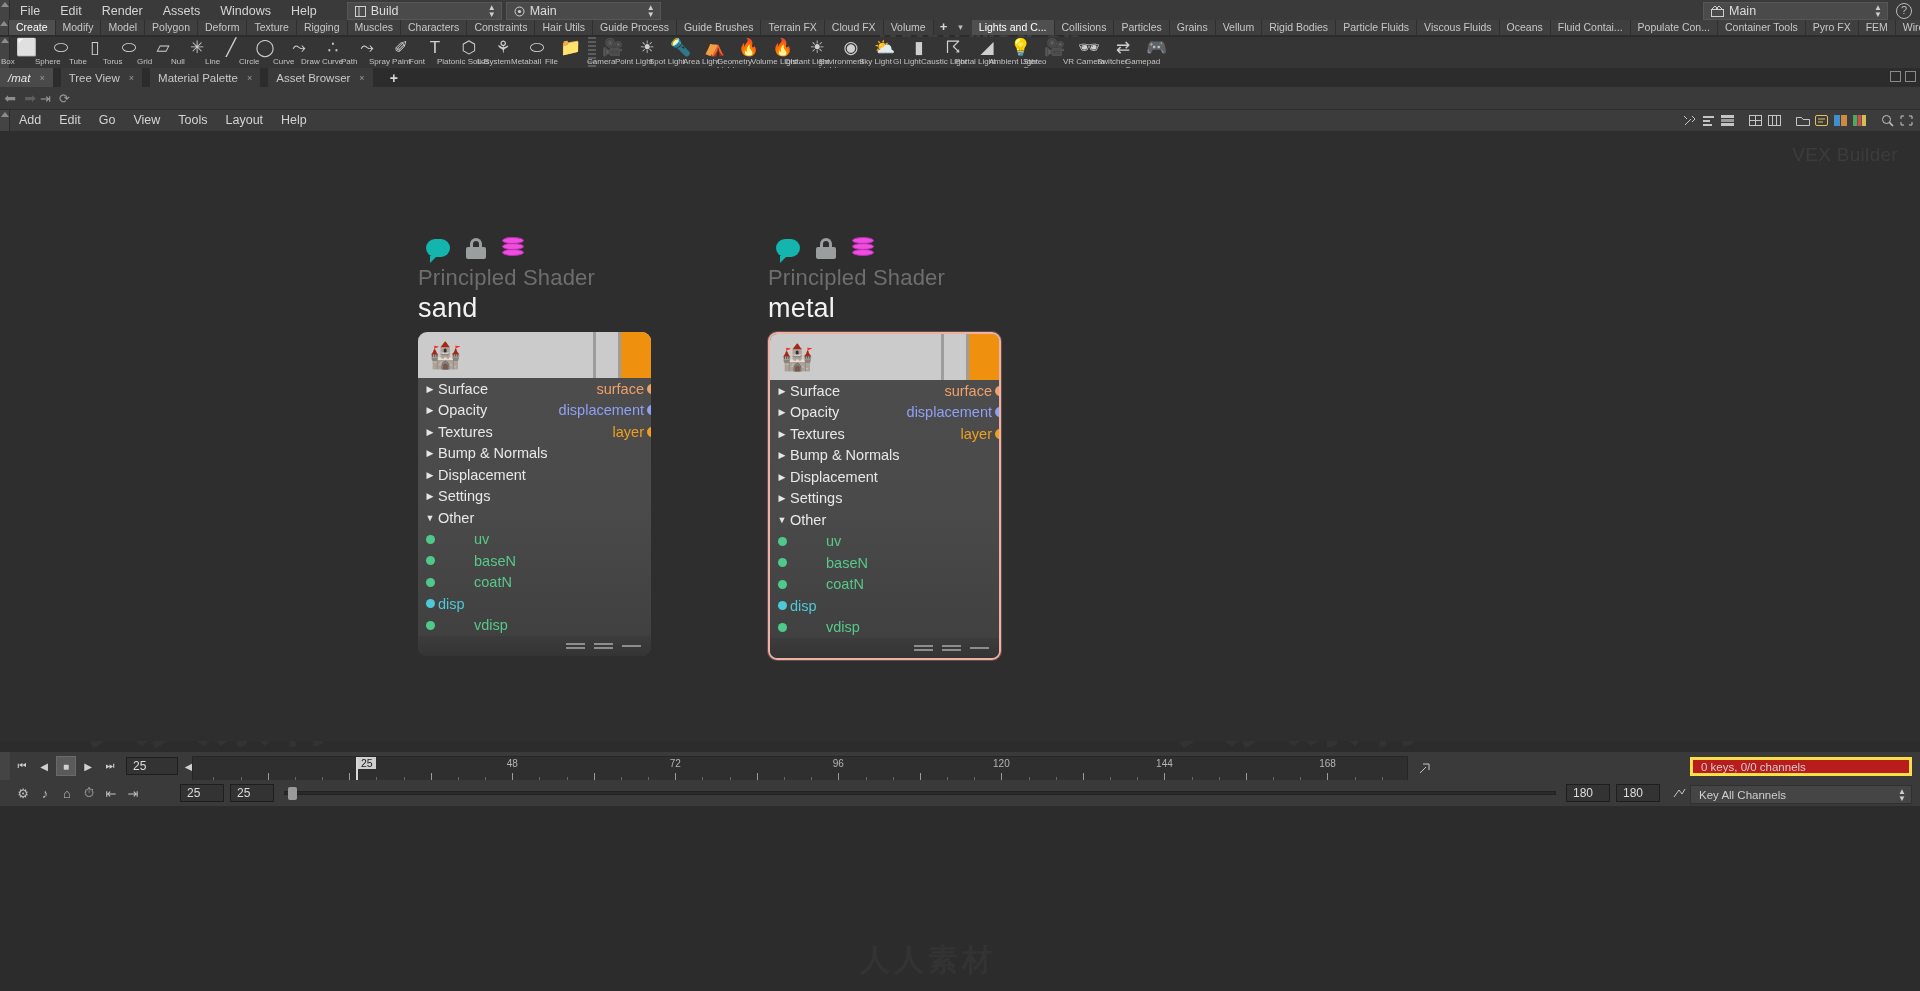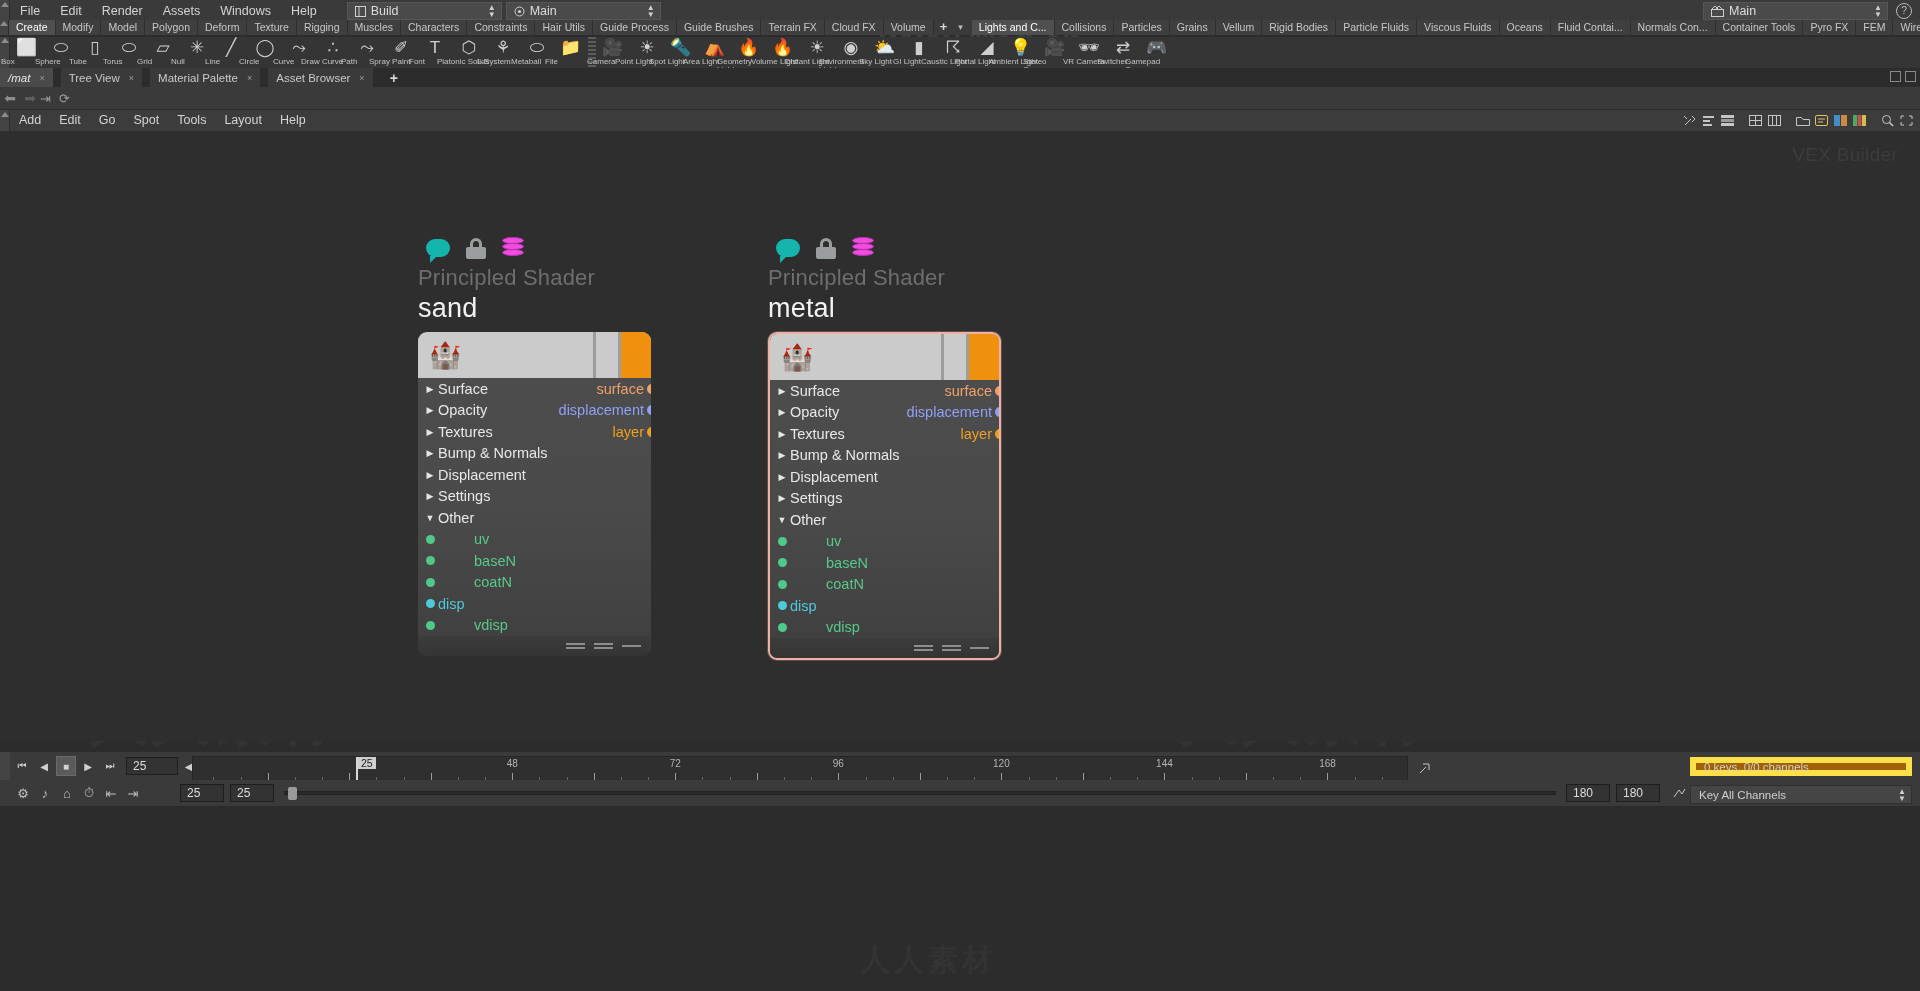--- a/index.html
+++ b/index.html
@@ -167,21 +167,21 @@
   .phlabel { position:absolute; top:0; background:#cfcfcf; color:#222; font-size:10.5px;
              padding:0 3px; line-height:12px; }
 
   .statusbar { position:absolute; left:0; top:780px; width:1920px; height:26px; background:#3a3a3a;
                display:flex; align-items:center; }
   .sb-icon { width:22px; height:22px; display:flex; align-items:center; justify-content:center;
              color:#bdbdbd; font-size:13px; cursor:default; }
   .slider-track { flex:1; height:4px; background:#2a2a2a; border:1px solid #222; margin:0 10px; position:relative; }
   .slider-knob { position:absolute; top:-5px; width:9px; height:13px; background:#9a9a9a; border-radius:2px; }
   .rightpanel { position:absolute; right:0; top:752px; width:230px; height:52px; }
-  .keys-box { height:19px; background:#a16207; border:6px solid #fde047; color:#cfcfcf;
+  .keys-box { height:19px; background:#b91c1c; border:3px solid #fde047; color:#cfcfcf;
               font-size:11.5px; display:flex; align-items:center; padding:0 8px; }
   .keyall-box { height:19px; background:#454545; border:1px solid #303030; color:#cfcfcf;
                 font-size:11.5px; display:flex; align-items:center; padding:0 8px; position:relative; }
   .keyall-box .arrows { position:absolute; right:5px; font-size:8px; line-height:7px; text-align:center; }
 </style>
 </head>
 <body>
 
 <div id="app">
 
@@ -270,21 +270,21 @@
         <div class="shelf-tab active">Lights and C...</div>
         <div class="shelf-tab">Collisions</div>
         <div class="shelf-tab">Particles</div>
         <div class="shelf-tab">Grains</div>
         <div class="shelf-tab">Vellum</div>
         <div class="shelf-tab">Rigid Bodies</div>
         <div class="shelf-tab">Particle Fluids</div>
         <div class="shelf-tab">Viscous Fluids</div>
         <div class="shelf-tab">Oceans</div>
         <div class="shelf-tab">Fluid Contai...</div>
-        <div class="shelf-tab">Normals Con...</div>
+        <div class="shelf-tab">Populate Con...</div>
         <div class="shelf-tab">Container Tools</div>
         <div class="shelf-tab">Pyro FX</div>
         <div class="shelf-tab">FEM</div>
         <div class="shelf-tab">Wires</div>
       </div>
     <div style="flex:1;"></div>
 
   </div>
 
   <div class="toolrow" style="top:37px;">
@@ -465,21 +465,21 @@
       <span>⇥</span>
       <span>⟳</span>
     </div>
   </div>
 
   <div class="netmenu">
     <div class="grip2"></div>
     <div class="netmenu-item">Add</div>
     <div class="netmenu-item">Edit</div>
     <div class="netmenu-item">Go</div>
-    <div class="netmenu-item">Spot</div>
+    <div class="netmenu-item">View</div>
     <div class="netmenu-item">Tools</div>
     <div class="netmenu-item">Layout</div>
     <div class="netmenu-item">Help</div>
     <div class="netmenu-right">
       <div class="nmi">
         <svg width="13" height="13" viewBox="0 0 13 13">
             <path d="M2 11 L8 5 M1 2 L4 5 M9 2 L12 5 L9 8" stroke="#c5c5c5" fill="none"></path>
           </svg>
         </div>
       <div class="nmi">

